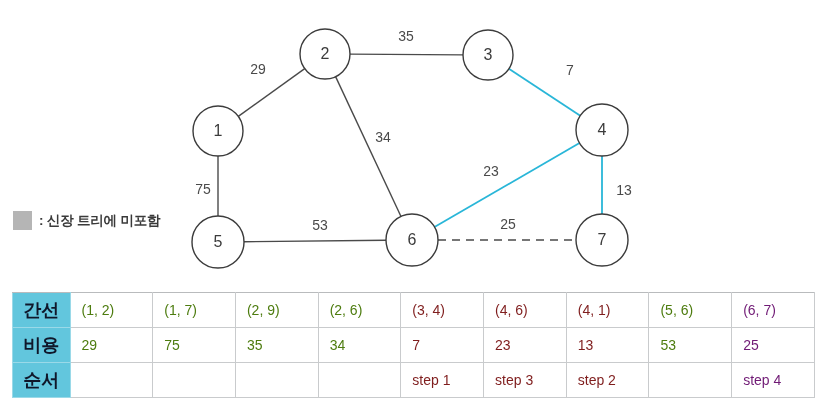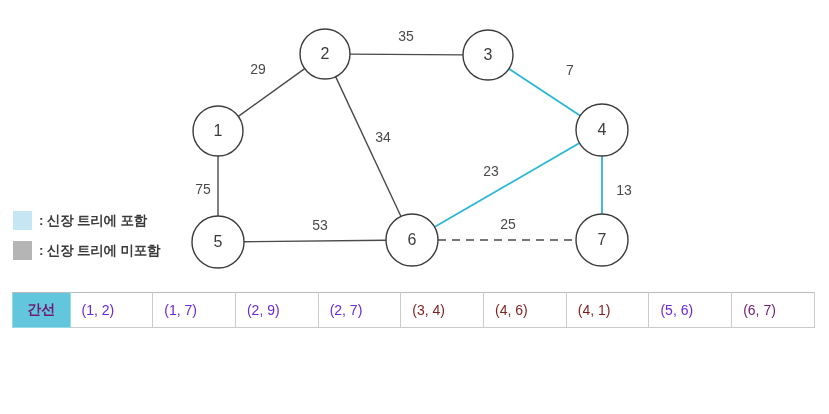--- a/index.html
+++ b/index.html
@@ -81,30 +81,30 @@
     border: 1px solid #c9cbcd;
     font-size: 14px;
     font-weight: normal;
     padding: 0 0 0 11px;
     text-align: left;
     vertical-align: middle;
     box-sizing: border-box;
   }
   #edge-table .rowhead {
     background: #62c6dd;
-    color: #701a75;
+    color: #0f172a;
     font-weight: bold;
-    font-size: 14px;
+    font-size: 18px;
     text-align: center;
     padding: 0;
     border-color: #9ad9e8;
     width: 56px;
   }
   #edge-table .cell { width: 80.5px; }
-  #edge-table .c-black { color: #6d28d9; }
+  #edge-table .c-black { color: #4d7c0f; }
   #edge-table .c-cyan  { color: #7f1d1d; }
   #edge-table .c-gray  { color: #701a75; }
   #edge-table tbody tr:first-child td { border-top-color: #b9bbbd; }
 </style>
 </head>
 <body>
 
 <div id="graph-area">
   <svg id="graph-svg" width="829" height="285">
     <g id="edge-layer">
@@ -143,37 +143,57 @@
         <text x="624" y="191" class="edge-weight">13</text>
         <text x="203" y="190" class="edge-weight">75</text>
         <text x="320" y="226" class="edge-weight">53</text>
         <text x="508" y="225" class="edge-weight">25</text>
       </g>
   </svg>
 </div>
 
 <div id="legend">
   <div class="legend-row">
-    <span class="legend-swatch" style="background: rgb(197, 230, 242);"></span>
-    <span class="legend-text">: 신장 트리에 포함</span>
-  </div>
-  <div class="legend-row">
     <span class="legend-swatch" style="background: rgb(181, 181, 181);"></span>
     <span class="legend-text">: 신장 트리에 미포함</span>
   </div>
 </div>
 
 <table id="edge-table">
   <tbody>
       <tr>
         <td class="rowhead">간선</td>
         <td class="cell c-black">(1, 2)</td>
         <td class="cell c-black">(1, 7)</td>
         <td class="cell c-black">(2, 9)</td>
-        <td class="cell c-black">(2, 7)</td>
+        <td class="cell c-black">(2, 6)</td>
         <td class="cell c-cyan">(3, 4)</td>
         <td class="cell c-cyan">(4, 6)</td>
         <td class="cell c-cyan">(4, 1)</td>
         <td class="cell c-black">(5, 6)</td>
         <td class="cell c-gray">(6, 7)</td>
       </tr>
+      <tr>
+        <td class="rowhead">비용</td>
+        <td class="cell c-black">29</td>
+        <td class="cell c-black">75</td>
+        <td class="cell c-black">35</td>
+        <td class="cell c-black">34</td>
+        <td class="cell c-cyan">7</td>
+        <td class="cell c-cyan">23</td>
+        <td class="cell c-cyan">13</td>
+        <td class="cell c-black">53</td>
+        <td class="cell c-gray">25</td>
+      </tr>
+      <tr>
+        <td class="rowhead">순서</td>
+        <td class="cell c-black"></td>
+        <td class="cell c-black"></td>
+        <td class="cell c-black"></td>
+        <td class="cell c-black"></td>
+        <td class="cell c-cyan">step 1</td>
+        <td class="cell c-cyan">step 3</td>
+        <td class="cell c-cyan">step 2</td>
+        <td class="cell c-black"></td>
+        <td class="cell c-gray">step 4</td>
+      </tr>
     </tbody>
 </table>
 
 </body></html>

